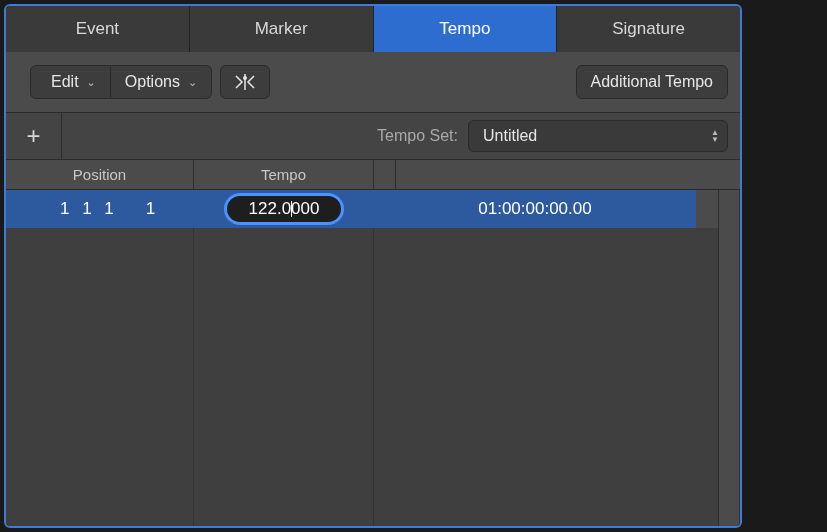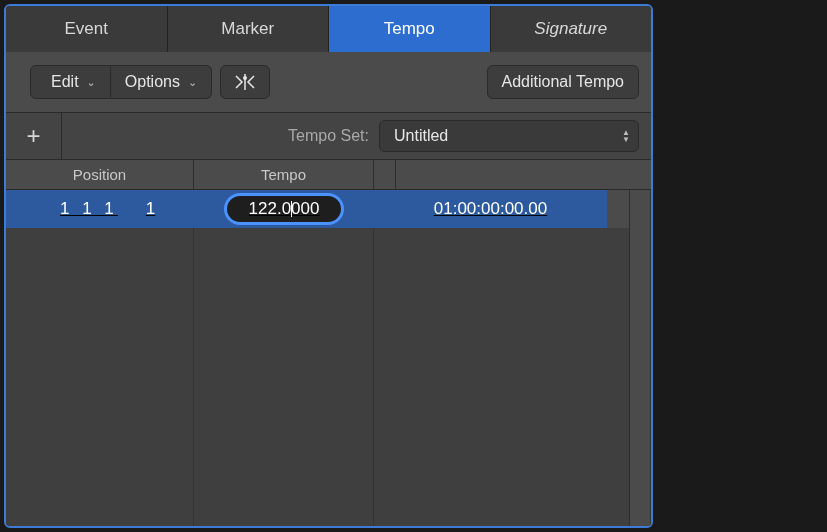--- a/index.html
+++ b/index.html
@@ -1,18 +1,18 @@
 <!DOCTYPE html>
 <html><head>
   <meta charset="utf-8">
   <style>
     * { box-sizing: border-box; margin: 0; padding: 0; font-family: -apple-system, "Helvetica Neue", Arial, sans-serif; }
     body { background: #1a1a1a; width: 827px; height: 532px; overflow: hidden; }
     .window {
-      width: 649px;
+      width: 738px;
       height: 524px;
       margin: 4px;
       background: #3f3f3f;
       border: 2px solid #3d7cd6;
       border-radius: 6px;
       overflow: hidden;
       display: flex;
       flex-direction: column;
     }
     
@@ -25,21 +25,21 @@
       flex: 1;
       display: flex;
       align-items: center;
       justify-content: center;
       font-size: 17px;
       color: #d8d8d8;
       background: #3a3a3a;
       border-right: 1px solid #222;
       cursor: pointer;
     }
-    .tab:last-child { border-right: none; font-style: italic; }
+    .tab:last-child { border-right: none; }
     .tab.active {
       background: #2d6dd0;
       color: #fff;
     }
     
     .toolbar {
       display: flex;
       align-items: center;
       padding: 10px 12px 10px 24px;
       gap: 8px;
@@ -149,21 +149,20 @@
     .col-pos { width: 188px; }
     .col-tempo { width: 180px; }
     .col-smpte { flex: 1; }
     .col-scroll { width: 22px; border-right: none; }
     
     .tbody {
       flex: 1;
       background: #3f3f3f;
       position: relative;
       display: flex;
-      text-decoration: underline;
     }
     .cols {
       position: absolute;
       inset: 0;
       display: flex;
       pointer-events: none;
     }
     .cols div { border-right: 1px solid #343434; height: 100%; }
     .row {
       display: flex;

